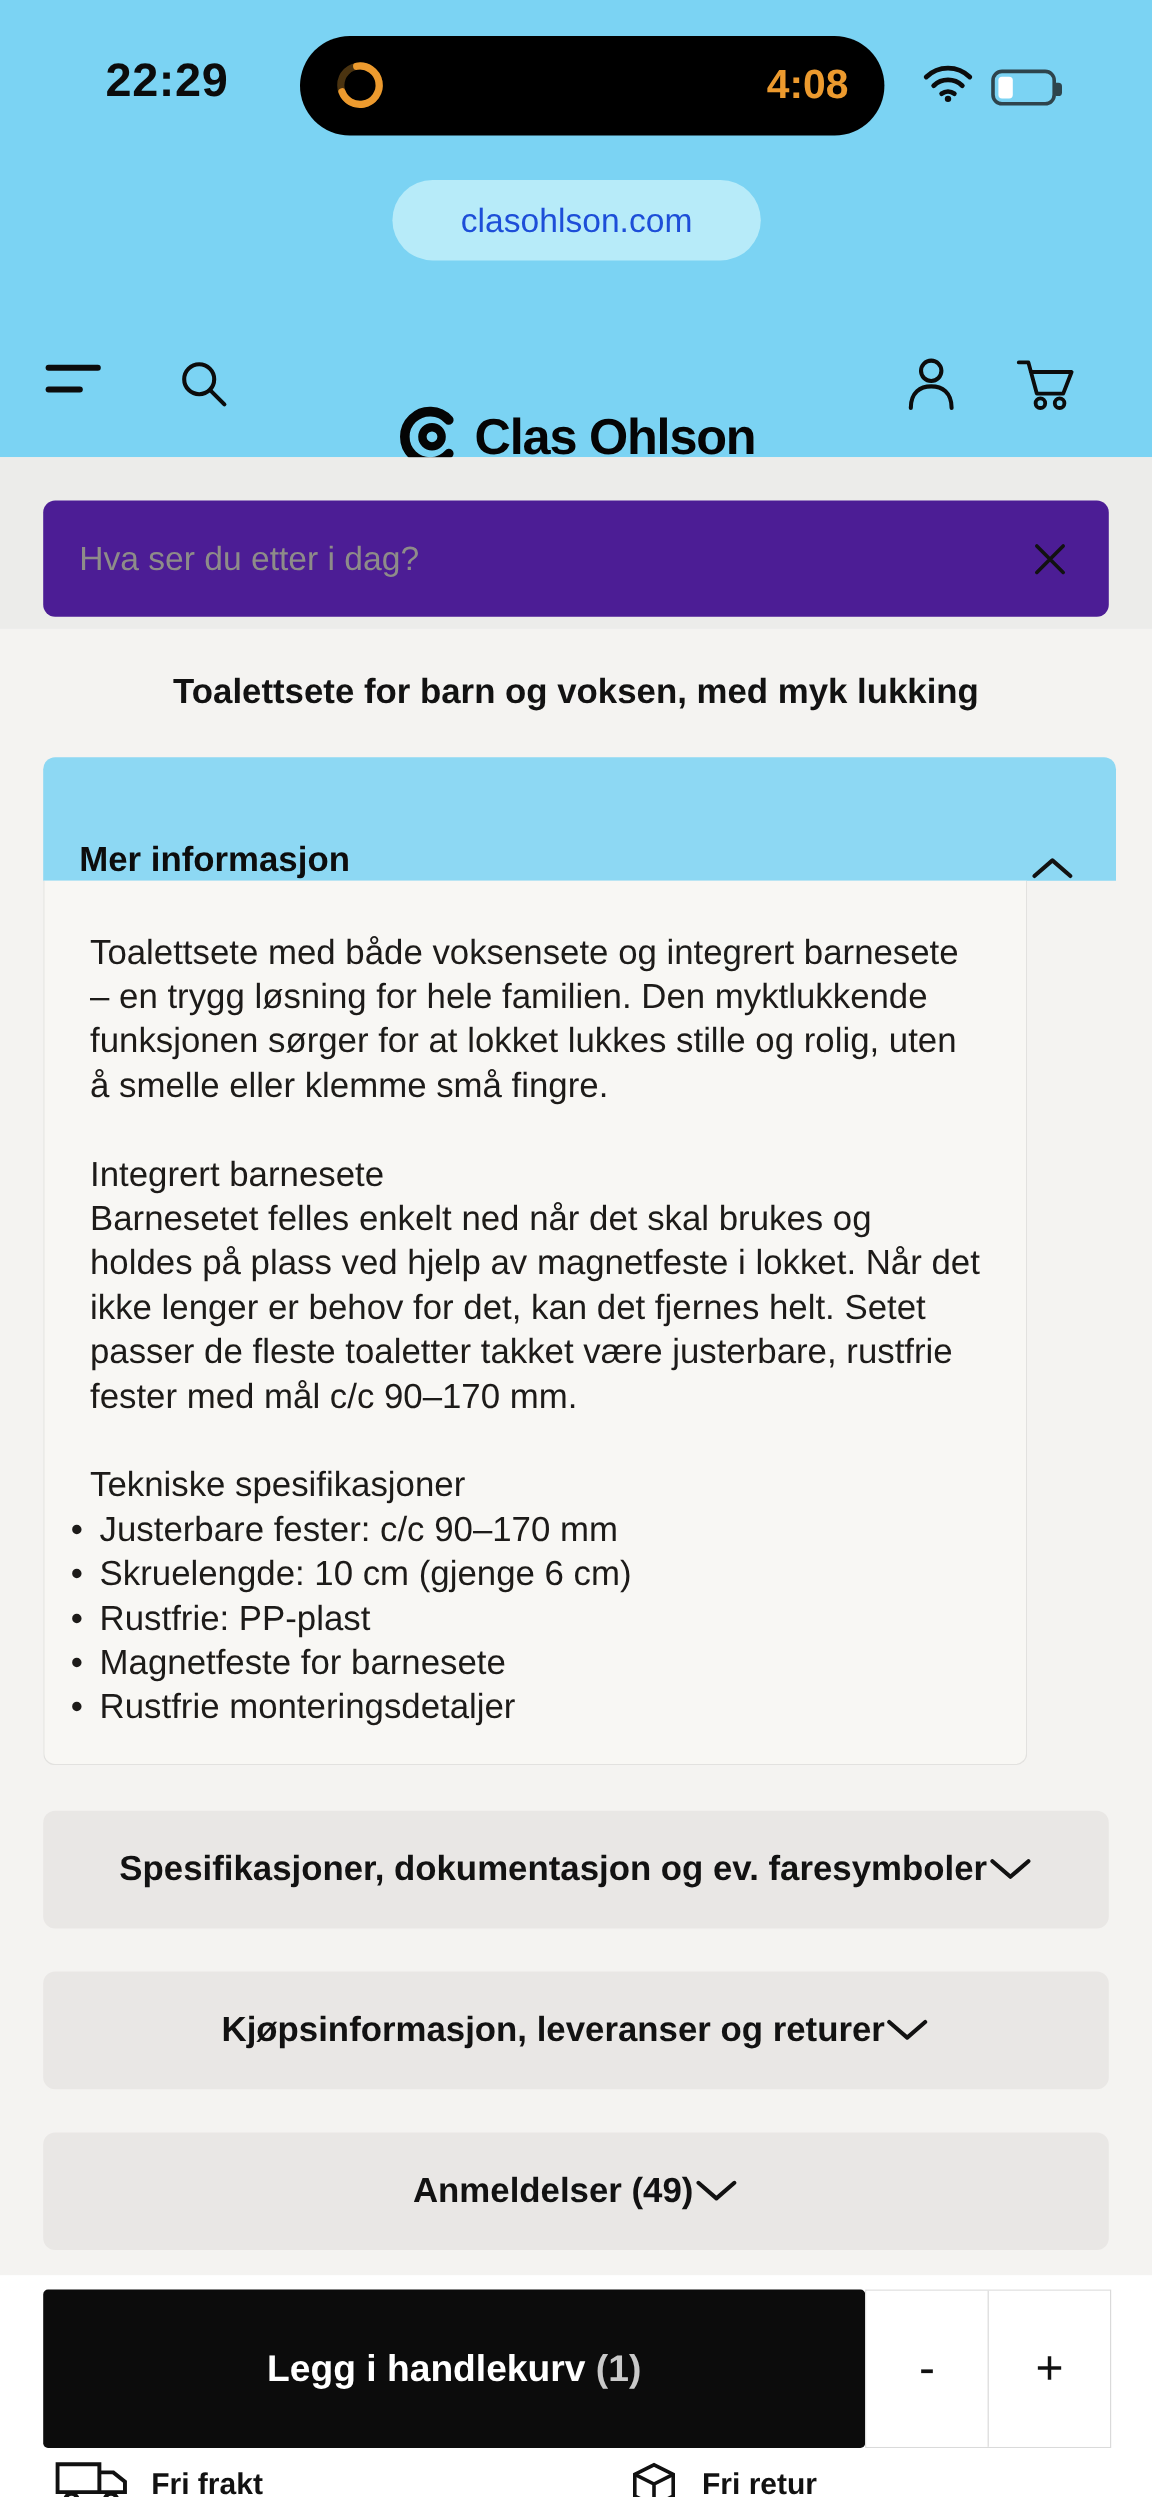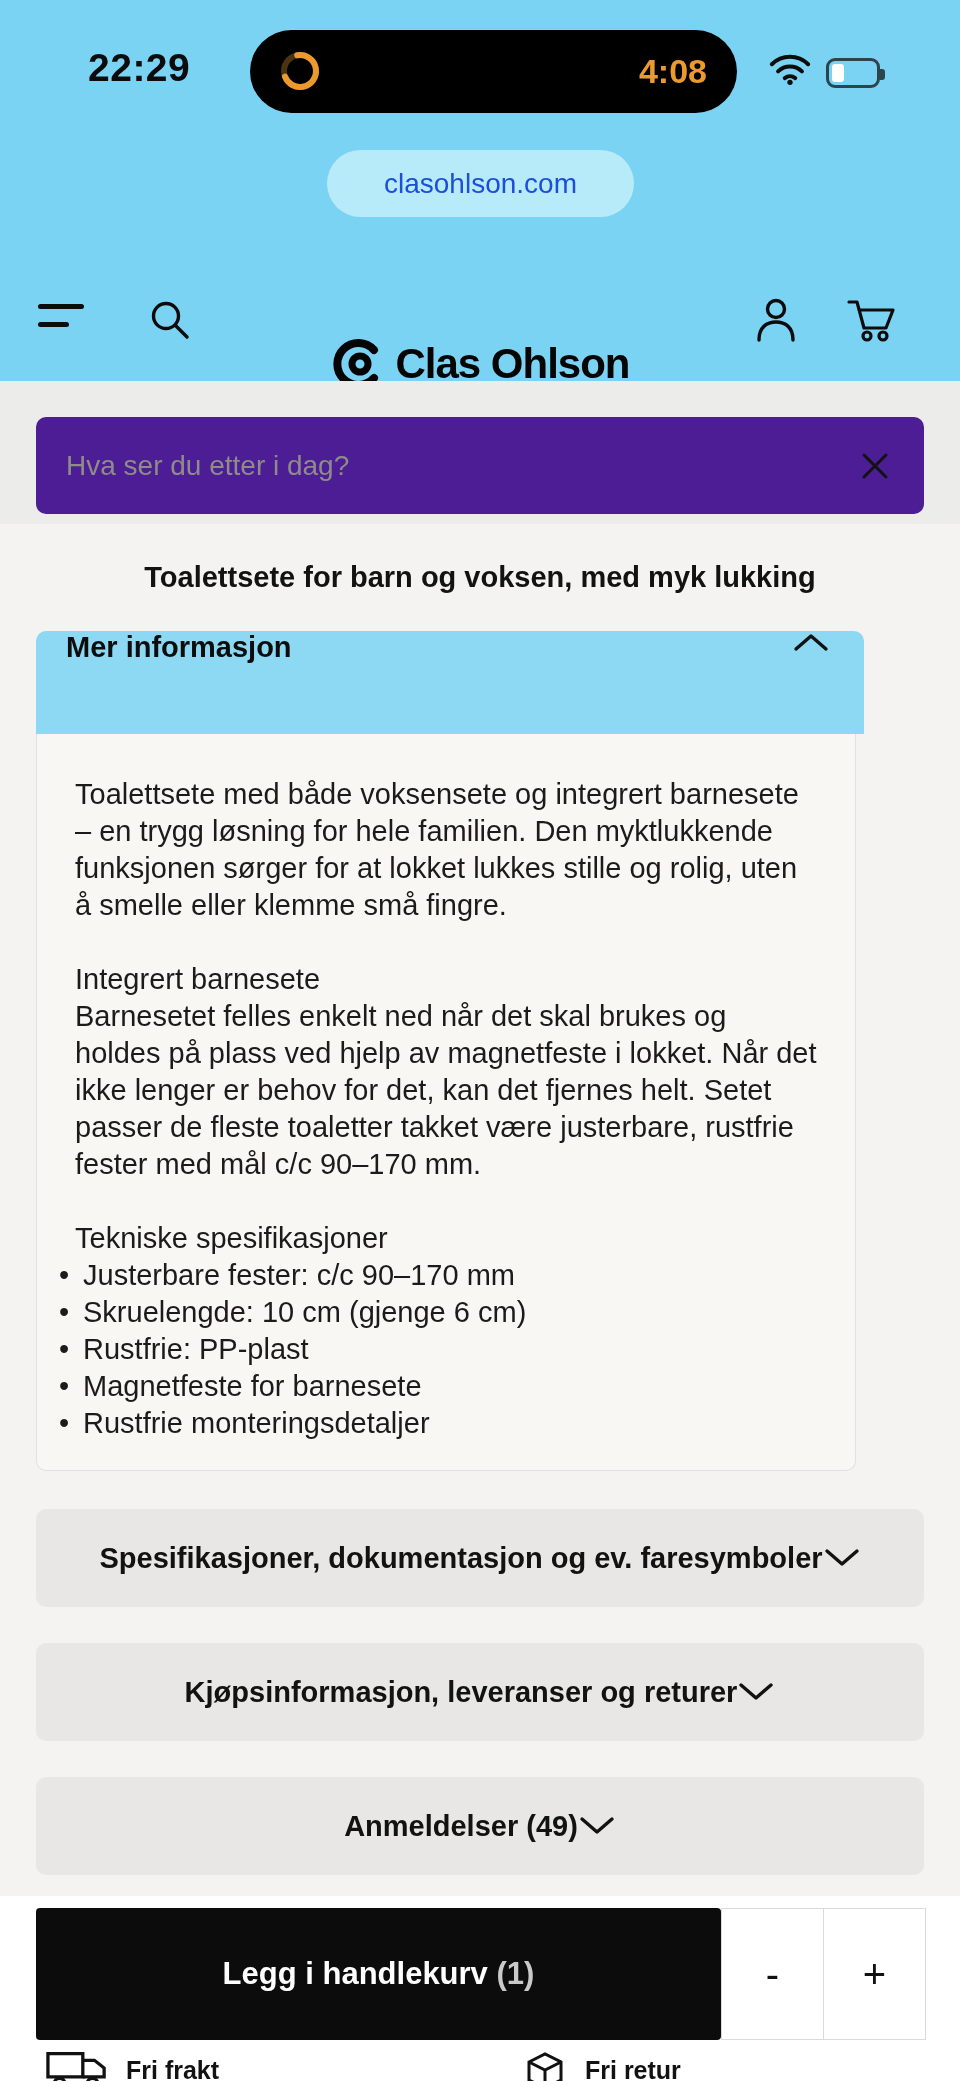--- a/index.html
+++ b/index.html
@@ -43,23 +43,23 @@
   .search-band { position:absolute; left:0; top:381px; width:960px; height:143px; background:var(--band_gray,#ececea); }
   .search-box { position:absolute; left:36px; top:36px; width:888px; height:97px; background:#4c1d95; border-radius:10px;
     display:flex; align-items:center; }
   .search-box .ph { margin-left:30px; flex:1; font-size:28px; color:#8e8c89; }
   .search-box .close { width:34px; height:34px; margin-right:32px; cursor:pointer; }
   
   .title-band { position:absolute; left:0; top:524px; width:960px; height:107px;
     display:flex; align-items:center; justify-content:center; }
   .title-band h1 { font-size:29px; font-weight:700; color:#121212; }
   
-  .acc-header { position:absolute; left:36px; top:631px; width:828px; height:103px;
+  .acc-header { position:absolute; left:36px; top:631px; width:894px; height:103px;
     background:var(--accordion_blue,#8dd8f3); border-radius:10px 10px 0 0;
-    display:flex; align-items:flex-start; justify-content:space-between; padding:0 34px 0 30px; cursor:pointer; }
+    display:flex; align-items:flex-end; justify-content:space-between; padding:0 34px 0 30px; cursor:pointer; }
   .acc-header .lbl { font-size:29px; font-weight:700; color:#0d0d0d; }
   .chev { width:38px; height:22px; }
   .acc-body { position:absolute; left:36px; top:734px; width:820px; height:737px;
     background:var(--card_bg,#f8f7f4); border:1px solid #e2e1df; border-top:none; border-radius:0 0 10px 10px;
     padding:42px 36px 0 38px; font-size:29px; line-height:37px; color:#1d1b19; }
   .acc-body .para { margin-bottom:37px; }
   .acc-body ul { list-style:none; margin:0 0 0 -16px; padding:0; }
   .acc-body li { position:relative; padding-left:24px; }
   .acc-body li::before { content:"\2022"; position:absolute; left:0; top:0; }
   .acc-collapsed { position:absolute; left:36px; width:888px; height:98px;

